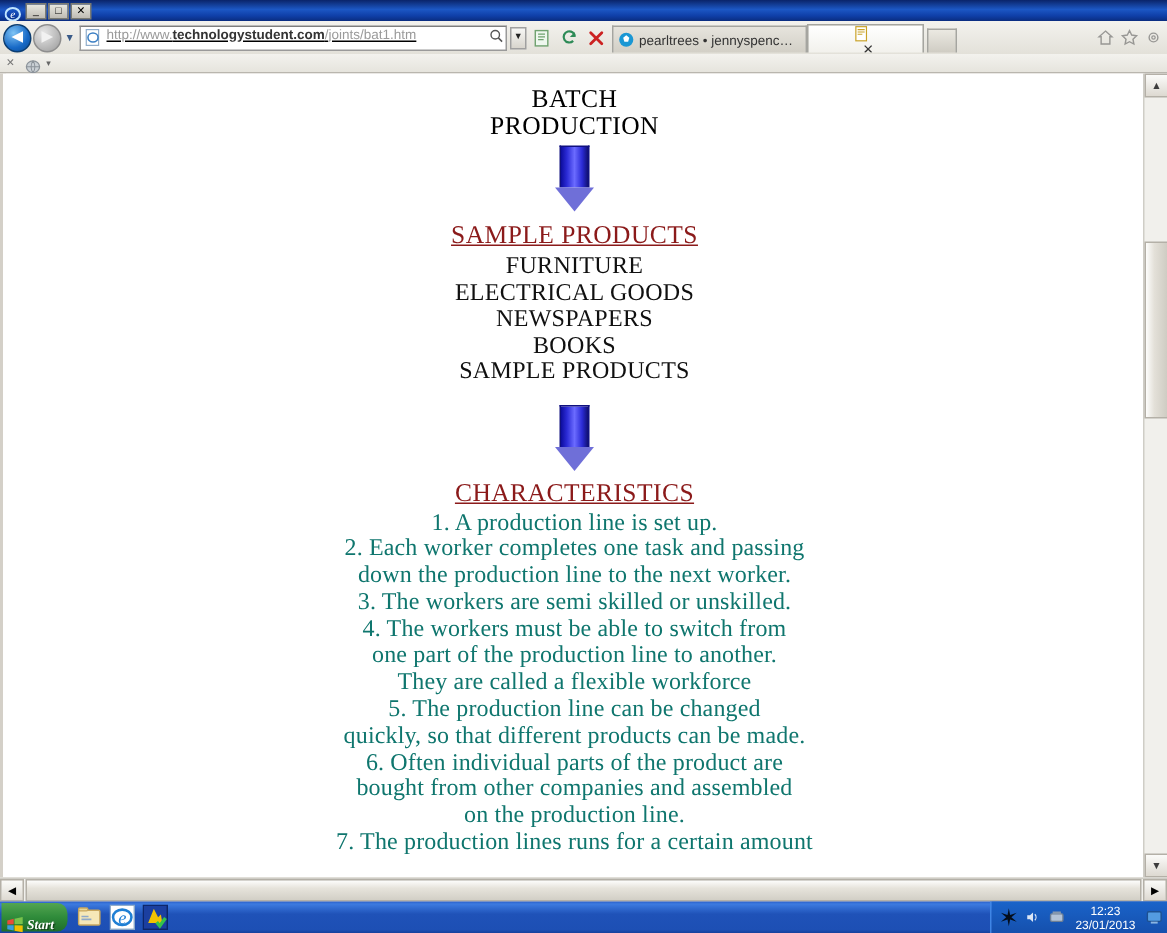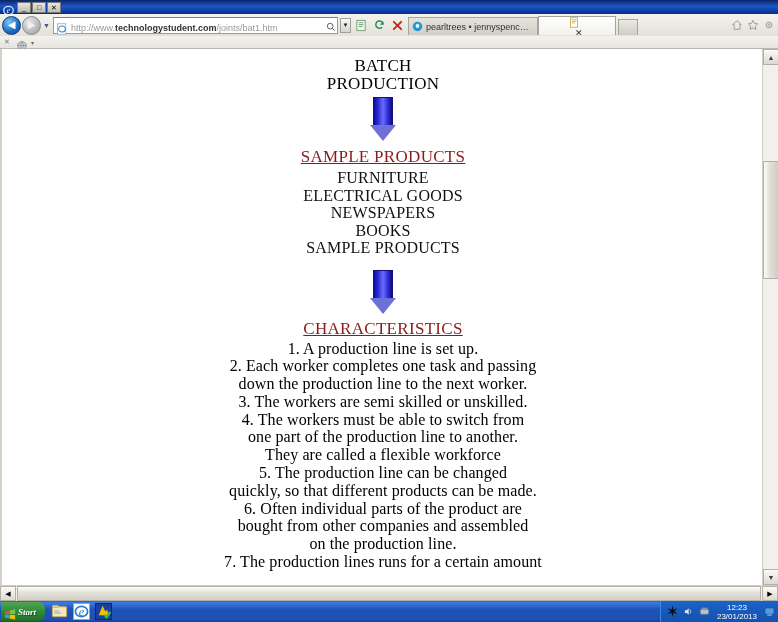--- a/index.html
+++ b/index.html
@@ -88,23 +88,24 @@
   }
 
   .addrbar {
     flex: 1 1 auto;
     height: 17px;
     margin: 0 2px 0 1px;
     background: #ffffff;
     border: 1px solid #9a9a9a;
     border-top-color:#7e7e7e;
     display: flex;
-    align-items: flex-end;
+    align-items: flex-start;
     box-sizing: border-box;
     max-width: 285px;
+    text-decoration: underline;
   }
   .addr-favicon {
     width: 12px; height: 12px; margin: 0 2px 0 2px; flex:0 0 auto;
     position: relative;
   }
   .addr-url {
     flex: 1 1 auto;
     font-size: 9px;
     color: #9a9a9a;
     font-family: "Liberation Sans", sans-serif;
@@ -239,21 +240,21 @@
   .list-item {
     font-family: "Liberation Serif", serif;
     font-size: 16px;
     color: #101010;
     line-height: 17.5px;
     letter-spacing: 0.2px;
   }
   .char-line {
     font-family: "Liberation Serif", serif;
     font-size: 16px;
-    color: #000000;
+    color: #0f766e;
     line-height: 17.8px;
     letter-spacing: 0.1px;
   }
 
   
   .vscroll {
     position:absolute;
     top: 49px; right: 0;
     width: 16px; height: 536px;
     background: #f1f0ec;
@@ -301,21 +302,21 @@
     width: 778px; height: 21px;
     background: linear-gradient(to bottom,#2a5fc9 0%,#3d7be0 8%,#1f52b8 40%,#1d4fb4 90%,#16409b 100%);
     display:flex; align-items:center;
     box-sizing:border-box;
   }
   .startbtn {
     width: 44px; height: 19px;
     margin-left: 1px;
     background: linear-gradient(to bottom,#53a551,#2f8b3a 50%,#1f6e2a);
     border-radius: 0 7px 7px 0;
-    display:flex; align-items:center;
+    display:flex; align-items:flex-end;
     box-sizing:border-box;
     flex:0 0 auto;
   }
   .start-label {
     color:#fff; font-size:9px; font-weight:bold; font-style:italic;
     font-family:"Liberation Serif", serif;
     text-shadow: 1px 1px 0 rgba(0,0,0,.4);
     margin-left:2px;
   }
   .start-flag { width:12px;height:12px;margin-left:3px;flex:0 0 auto;position:relative;}

